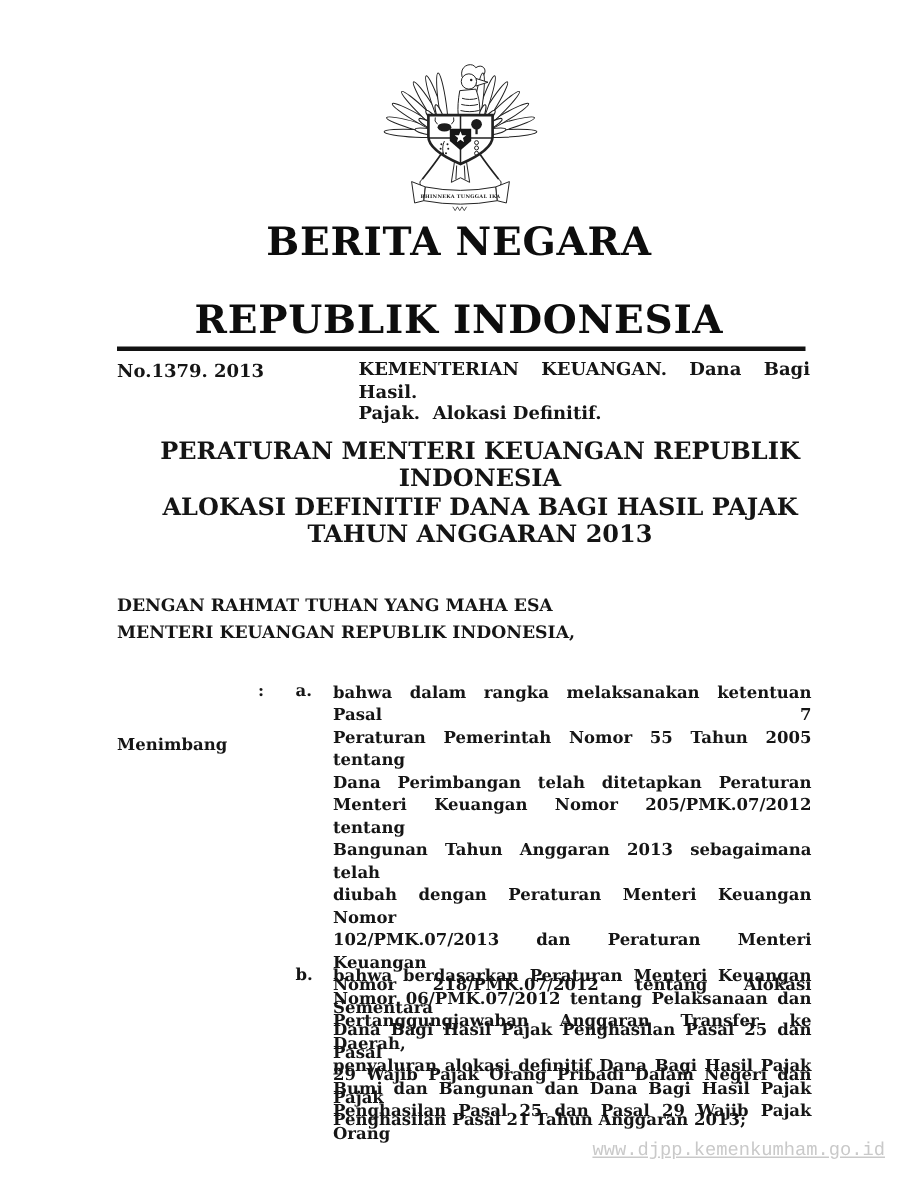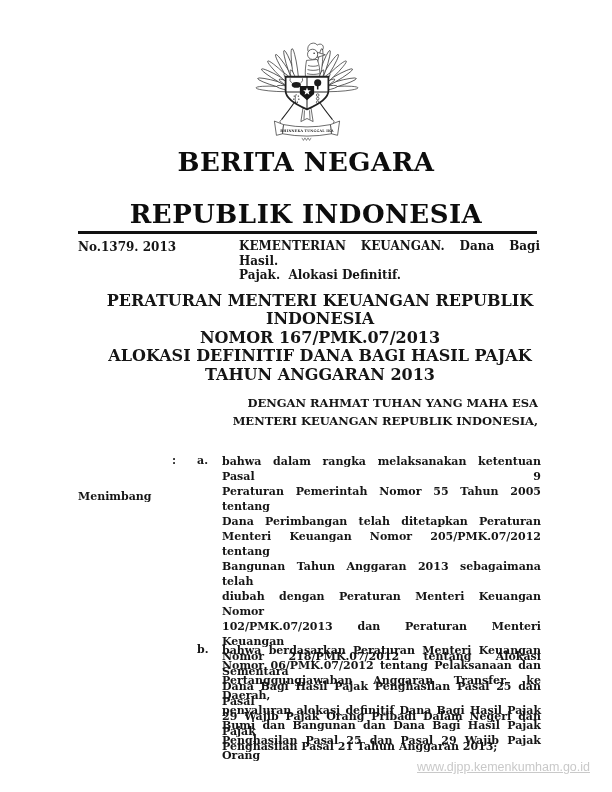--- a/index.html
+++ b/index.html
@@ -13,35 +13,35 @@
   .emblem svg { width:100%; height:100%; }
   .gz-title { position:absolute; left:76px; width:460px; text-align:center;
     font-size:26px; letter-spacing:0.5px; color:#0d0d0d; white-space:nowrap; }
   .gz1 { top:147px; }
   .gz2 { top:199px; }
   .rule { position:absolute; left:78px; top:231px; width:459px; height:3px; background:#121212; }
   .issue { position:absolute; left:78px; top:240px; font-size:12px; }
   .subject { position:absolute; left:239px; top:239px; width:301px; font-size:12px; line-height:14.6px; }
   .reg-title { position:absolute; left:90px; top:292px; width:460px; font-size:16px; line-height:18.4px; }
   .center-lines .bl { text-align:center; }
-  .invocation, .issuer { position:absolute; left:78px; width:460px; text-align:right; font-size:11.5px; }
+  .invocation, .issuer { position:absolute; left:78px; width:460px; text-align:left; font-size:11.5px; }
   .invocation { top:396px; }
   .issuer { top:414px; }
   .m-label { position:absolute; left:78px; top:454px; font-size:11px;margin-top:36px; }
   .m-colon { position:absolute; left:172px; top:454px; font-size:11px; }
   .marker { position:absolute; left:197px; font-size:11px; }
   .marker-a { top:454px; }
   .marker-b { top:643px; }
   .para { position:absolute; left:222px; width:319px; font-size:11px; line-height:15px; }
   .para-a { top:454px; }
   .para-b { top:643px; }
   .justify-lines .bl, .justify-all .bl { text-align:justify; text-align-last:justify; }
   .justify-lines .bl:last-child { text-align-last:left; }
   .watermark { position:absolute; right:22px; top:760px;
-    font-family:Liberation Sans, sans-serif; font-weight:normal;
+    font-family:Liberation Mono, monospace; font-weight:normal;
     font-size:12.5px; color:#c9c9c9; text-decoration:underline; cursor:pointer; }
   .motto-text { font-size:6.5px; font-weight:bold; letter-spacing:0.4px; fill:#1e1e1e;
     font-family:"DejaVu Serif",serif; }
 </style>
 </head>
 <body>
 
 <div class="page">
 
   <div class="emblem">
@@ -110,32 +110,31 @@
   <div class="gz-title gz2">REPUBLIK INDONESIA</div>
   <div class="rule"></div>
   <div class="issue">No.1379. 2013</div>
   <div class="subject justify-lines">
       <div class="bl">KEMENTERIAN KEUANGAN. Dana Bagi Hasil.</div>
       <div class="bl">Pajak.&nbsp; Alokasi Definitif.</div>
     </div>
 
   <div class="reg-title center-lines">
       <div class="bl">PERATURAN MENTERI KEUANGAN REPUBLIK INDONESIA</div>
-      <div class="bl">NOMOR 167/PMK.07/2013</div>
       <div class="bl">ALOKASI DEFINITIF DANA BAGI HASIL PAJAK</div>
       <div class="bl">TAHUN ANGGARAN 2013</div>
     </div>
   <div class="invocation">DENGAN RAHMAT TUHAN YANG MAHA ESA</div>
   <div class="issuer">MENTERI KEUANGAN REPUBLIK INDONESIA,</div>
 
   <div class="m-label">Menimbang</div>
   <div class="m-colon">:</div>
   <div class="marker marker-a">a.</div>
   <div class="para para-a justify-lines">
-      <div class="bl">bahwa dalam rangka melaksanakan ketentuan Pasal 9</div>
+      <div class="bl">bahwa dalam rangka melaksanakan ketentuan Pasal 7</div>
       <div class="bl">Peraturan Pemerintah Nomor 55 Tahun 2005 tentang</div>
       <div class="bl">Dana Perimbangan telah ditetapkan Peraturan</div>
       <div class="bl">Menteri Keuangan Nomor 205/PMK.07/2012 tentang</div>
       <div class="bl">Bangunan Tahun Anggaran 2013 sebagaimana telah</div>
       <div class="bl">diubah dengan Peraturan Menteri Keuangan Nomor</div>
       <div class="bl">102/PMK.07/2013 dan Peraturan Menteri Keuangan</div>
       <div class="bl">Nomor 218/PMK.07/2012 tentang Alokasi Sementara</div>
       <div class="bl">Dana Bagi Hasil Pajak Penghasilan Pasal 25 dan Pasal</div>
       <div class="bl">29 Wajib Pajak Orang Pribadi Dalam Negeri dan Pajak</div>
       <div class="bl">Penghasilan Pasal 21 Tahun Anggaran 2013;</div>

